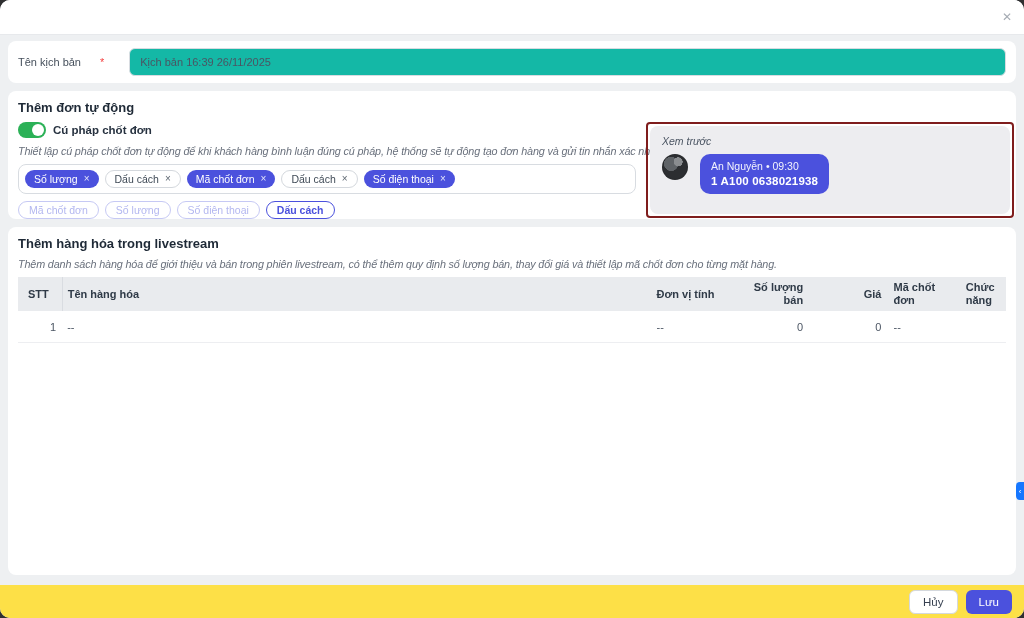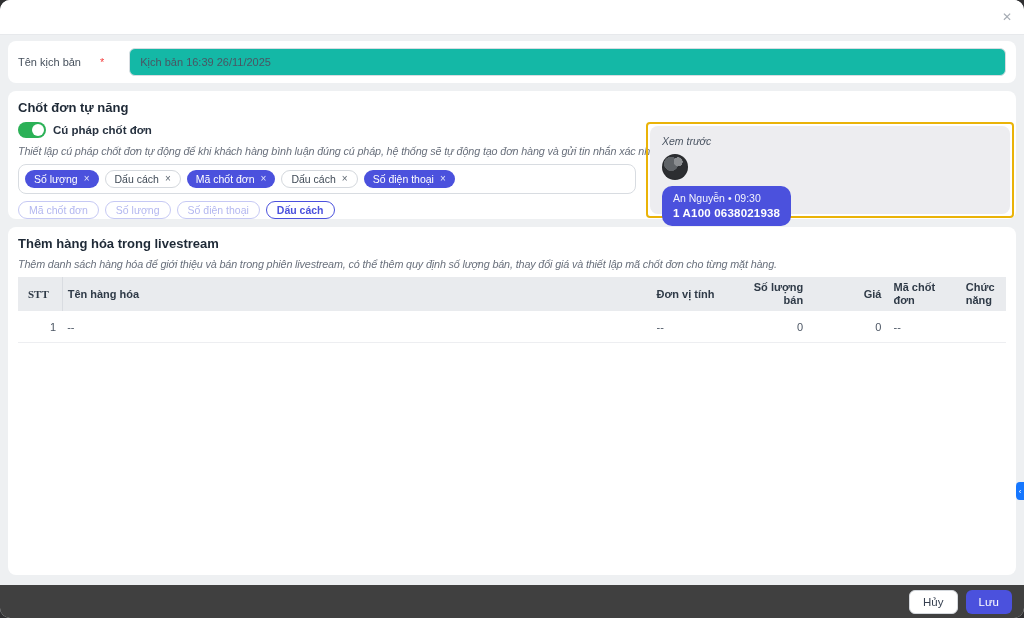--- a/index.html
+++ b/index.html
@@ -39,49 +39,49 @@
   .tag.filled{background:#4b51dd;color:#fff;}
   .tag.outline{background:#fff;border:1px solid #d4d8dd;color:#3f4a56;}
   .tag .x{font-size:10px;opacity:.85;line-height:1;}
   .chips{display:flex;gap:6px;}
   .chip{display:inline-flex;align-items:center;height:18px;border-radius:9px;padding:0 10px;font-size:10.5px;
       background:#fff;cursor:pointer;box-sizing:border-box;white-space:nowrap;}
   .chip.disabled{border:1px solid #c6c9f4;color:#b3b7f0;}
   .chip.enabled{border:1.5px solid #4b51dd;color:#4b51dd;font-weight:600;}
 
   
-  .annot{position:absolute;left:638px;top:31px;width:368px;height:96px;border:2px solid #eab308;
+  .annot{position:absolute;left:638px;top:31px;width:368px;height:96px;border:2px solid #7f1d1d;
       border-radius:4px;box-sizing:border-box;padding:2px;}
   .preview{width:100%;height:100%;background:#ededf0;border-radius:8px;box-sizing:border-box;padding:9px 12px;}
   .pv-label{font-style:italic;font-size:10.5px;color:#4b5563;margin-bottom:7px;}
-  .pv-row{display:flex;align-items:flex-start;gap:6px;flex-direction:column;}
+  .pv-row{display:flex;align-items:flex-start;gap:12px;}
   .avatar{width:26px;height:26px;border-radius:50%;flex:none;
       background:radial-gradient(circle at 62% 30%,#8a8d90 0 18%,transparent 19%),
                  radial-gradient(circle at 35% 38%,#5f6367 0 30%,transparent 31%),
                  radial-gradient(circle at 50% 50%,#2c2e31 0 60%,#141517 100%);}
   .bubble{background:#4b51dd;border-radius:10px;padding:6px 11px 7px;}
   .bub-meta{font-size:10.5px;color:rgba(255,255,255,.93);margin-bottom:3px;white-space:nowrap;}
   .bub-msg{font-size:11.5px;font-weight:700;color:#fff;letter-spacing:.2px;white-space:nowrap;}
 
   
   .card-prod{flex:1;padding:9px 10px;overflow:hidden;}
   table{width:100%;border-collapse:collapse;table-layout:fixed;margin-top:7px;}
   th{background:#e9ebee;font-size:11px;font-weight:700;color:#2f3a47;height:30px;padding:2px 6px;
      text-align:left;vertical-align:middle;line-height:1.15;}
   td{font-size:11px;color:#4b5563;height:27px;padding:2px 6px;border-bottom:1px solid #edeef1;vertical-align:middle;}
-  .c-stt{width:44px;} th.h-stt{padding-left:10px;font-family:Liberation Serif, serif;} td.d-stt{text-align:right;}
+  .c-stt{width:44px;} th.h-stt{padding-left:10px;} td.d-stt{text-align:right;}
   .c-name{width:586px;} th.h-name{border-left:1px solid #d9dce1;padding-left:5px;} td.d-name{padding-left:5px;}
   .c-unit{width:78px;}
   .c-qty{width:80px;} .a-r{text-align:right;}
   .c-price{width:78px;}
   .c-code{width:72px;}
   .c-act{width:46px;}
 
   
-  .ftr{position:absolute;bottom:0;left:0;right:0;height:33px;background:#404040;display:flex;align-items:center;
+  .ftr{position:absolute;bottom:0;left:0;right:0;height:33px;background:#fde047;display:flex;align-items:center;
       justify-content:flex-end;gap:8px;padding-right:12px;box-sizing:border-box;}
   .btn{height:24px;padding:0 13px;font-size:11.5px;border-radius:6px;display:inline-flex;align-items:center;
       cursor:pointer;font-family:"Liberation Sans","DejaVu Sans",sans-serif;}
   .btn-cancel{background:#fff;border:1px solid #d4d8dd;color:#374151;}
   .btn-save{background:#4b51dd;border:none;color:#fff;}
 
   
   .side-tab{position:absolute;right:0;top:482px;width:8px;height:18px;background:#1677ff;
       border-radius:4px 0 0 4px;color:#fff;font-size:8px;display:flex;align-items:center;justify-content:center;
       cursor:pointer;z-index:20;}
@@ -97,21 +97,21 @@
 
   <div class="bd">
 
     <div class="card card-name">
       <span class="fld-label">Tên kịch bản</span>
       <span class="fld-label req">*</span>
       <input class="fld-input" type="text" value="Kịch bản 16:39 26/11/2025" style="">
     </div>
 
     <div class="card card-auto">
-      <h2 class="sec-h">Chốt đơn tự năng</h2>
+      <h2 class="sec-h">Thêm đơn tự động</h2>
 
       <div class="tgl-row">
         <span class="switch">
             <span class="knob"></span>
           </span>
         <span class="tgl-label">Cú pháp chốt đơn</span>
       </div>
 
       <p class="desc">Thiết lập cú pháp chốt đơn tự động để khi khách hàng bình luận đúng cú pháp, hệ thống sẽ tự động tạo đơn hàng và gửi tin nhắn xác nhận cho khách hàng.</p>
 

